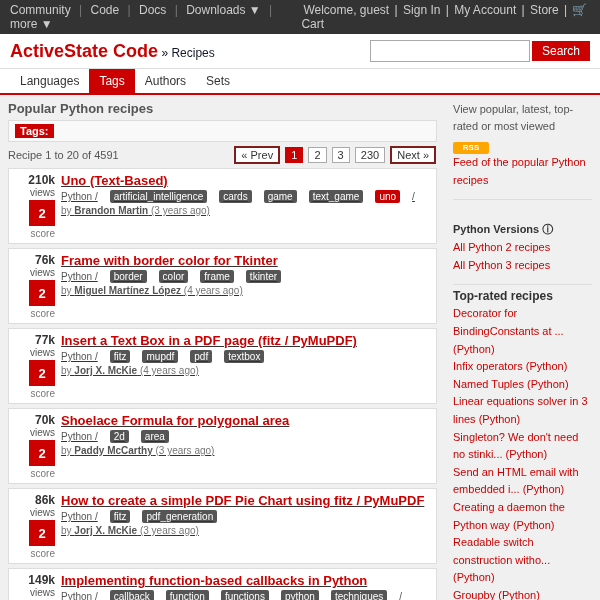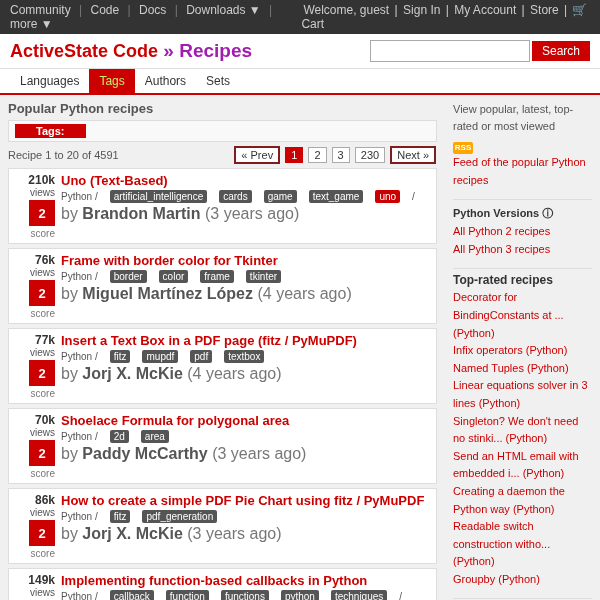--- a/index.html
+++ b/index.html
@@ -55,21 +55,21 @@
       display: flex;
       align-items: center;
       gap: 0;
     }
     .sub-nav-item {
       padding: 5px 10px;
       font-size: 12px;
       cursor: pointer;
       color: #333;
     }
-    .sub-nav-item.active { background: #c00; color: #bef264; text-align: center; }
+    .sub-nav-item.active { background: #c00; color: #ffffff; text-align: center; }
 
     
     #main {
       display: flex;
       gap: 0;
     }
 
     
     #content {
       flex: 1;
@@ -89,21 +89,21 @@
       display: flex;
       align-items: center;
       background: #f9f9f9;
       border: 1px solid #ddd;
       padding: 3px 6px;
       margin-bottom: 4px;
     }
     .tags-label {
       background: #c00;
       color: #fff;
-      padding: 1px 21px;
+      padding: 1px 5px;
       font-size: 11px;
       margin-right: 6px;
       font-weight: bold;
     }
 
     
     #pagination {
       display: flex;
       align-items: center;
       justify-content: space-between;
@@ -160,21 +160,21 @@
       font-size: 13px;
       font-weight: bold;
       width: 26px;
       height: 26px;
       display: flex;
       align-items: center;
       justify-content: center;
       margin: 2px 0;
     }
     .recipe-stats .score-label { font-size: 10px; color: #777; }
-    .recipe-body { flex: 1; min-width: 0; }
+    .recipe-body { flex: 1; min-width: 0; text-decoration: underline; }
     .recipe-title {
       font-size: 13px;
       font-weight: bold;
       color: #c00;
       cursor: pointer;
       text-decoration: none;
       display: block;
       margin-bottom: 2px;
     }
     .recipe-tags {
@@ -186,21 +186,21 @@
     }
     .tag-pill {
       background: #555;
       color: #fff;
       font-size: 10px;
       padding: 1px 4px;
       border-radius: 2px;
       cursor: pointer;
     }
     .tag-pill.red { background: #c00; }
-    .recipe-meta { font-size: 16px; color: #777; }
+    .recipe-meta { font-size: 10px; color: #777; }
     .recipe-meta b { color: #555; }
 
     
     #sidebar {
       width: 155px;
       min-width: 155px;
       padding: 6px 8px;
       font-size: 11px;
     }
 
@@ -211,37 +211,37 @@
       display: block;
       color: #c00;
       text-decoration: none;
       font-size: 11px;
       line-height: 1.6;
       cursor: pointer;
     }
 
     .rss-icon {
       display: inline-block;
-      width: 20px;
+      width: 36px;
       height: 12px;
       background: orange;
       color: #fff;
       font-size: 8px;
       font-weight: bold;
       text-align: center;
       line-height: 12px;
       margin-right: 3px;
       border-radius: 2px;
     }
 
     .python-versions-title {
       font-size: 11px;
       font-weight: bold;
       margin-bottom: 2px;
-      margin-top: 6px;
+      margin-top: 22px;
     }
 
     .top-rated-title {
       font-size: 12px;
       font-weight: bold;
       margin-bottom: 2px;
       margin-top: 4px;
     }
 
     .divider { border: none; border-top: 1px solid #ddd; margin: 4px 0; }
@@ -276,21 +276,21 @@
     <a>My Account</a>
     <span>|</span>
     <a>Store</a>
     <span>|</span>
     <a>🛒 Cart</a>
   </div>
 </div>
 
 <div id="header">
   <div id="site-title">
-    <span style="color:#c00;font-weight:bold;">ActiveState Code</span><span style="color:#a21caf;font-weight:bold;font-size:19px;"> » Recipes</span>
+    <span style="color:#c00;font-weight:bold;">ActiveState Code</span><span style="color:#0f172a;font-weight:normal;font-size:12px;"> » Recipes</span>
   </div>
   <div id="search-area">
     <input id="search-input" type="text" placeholder="" style="">
     <button id="search-button">Search</button>
   </div>
 </div>
 
 <div id="sub-nav">
   <div class="sub-nav-item">Languages</div>
   <div class="sub-nav-item active">Tags</div>

